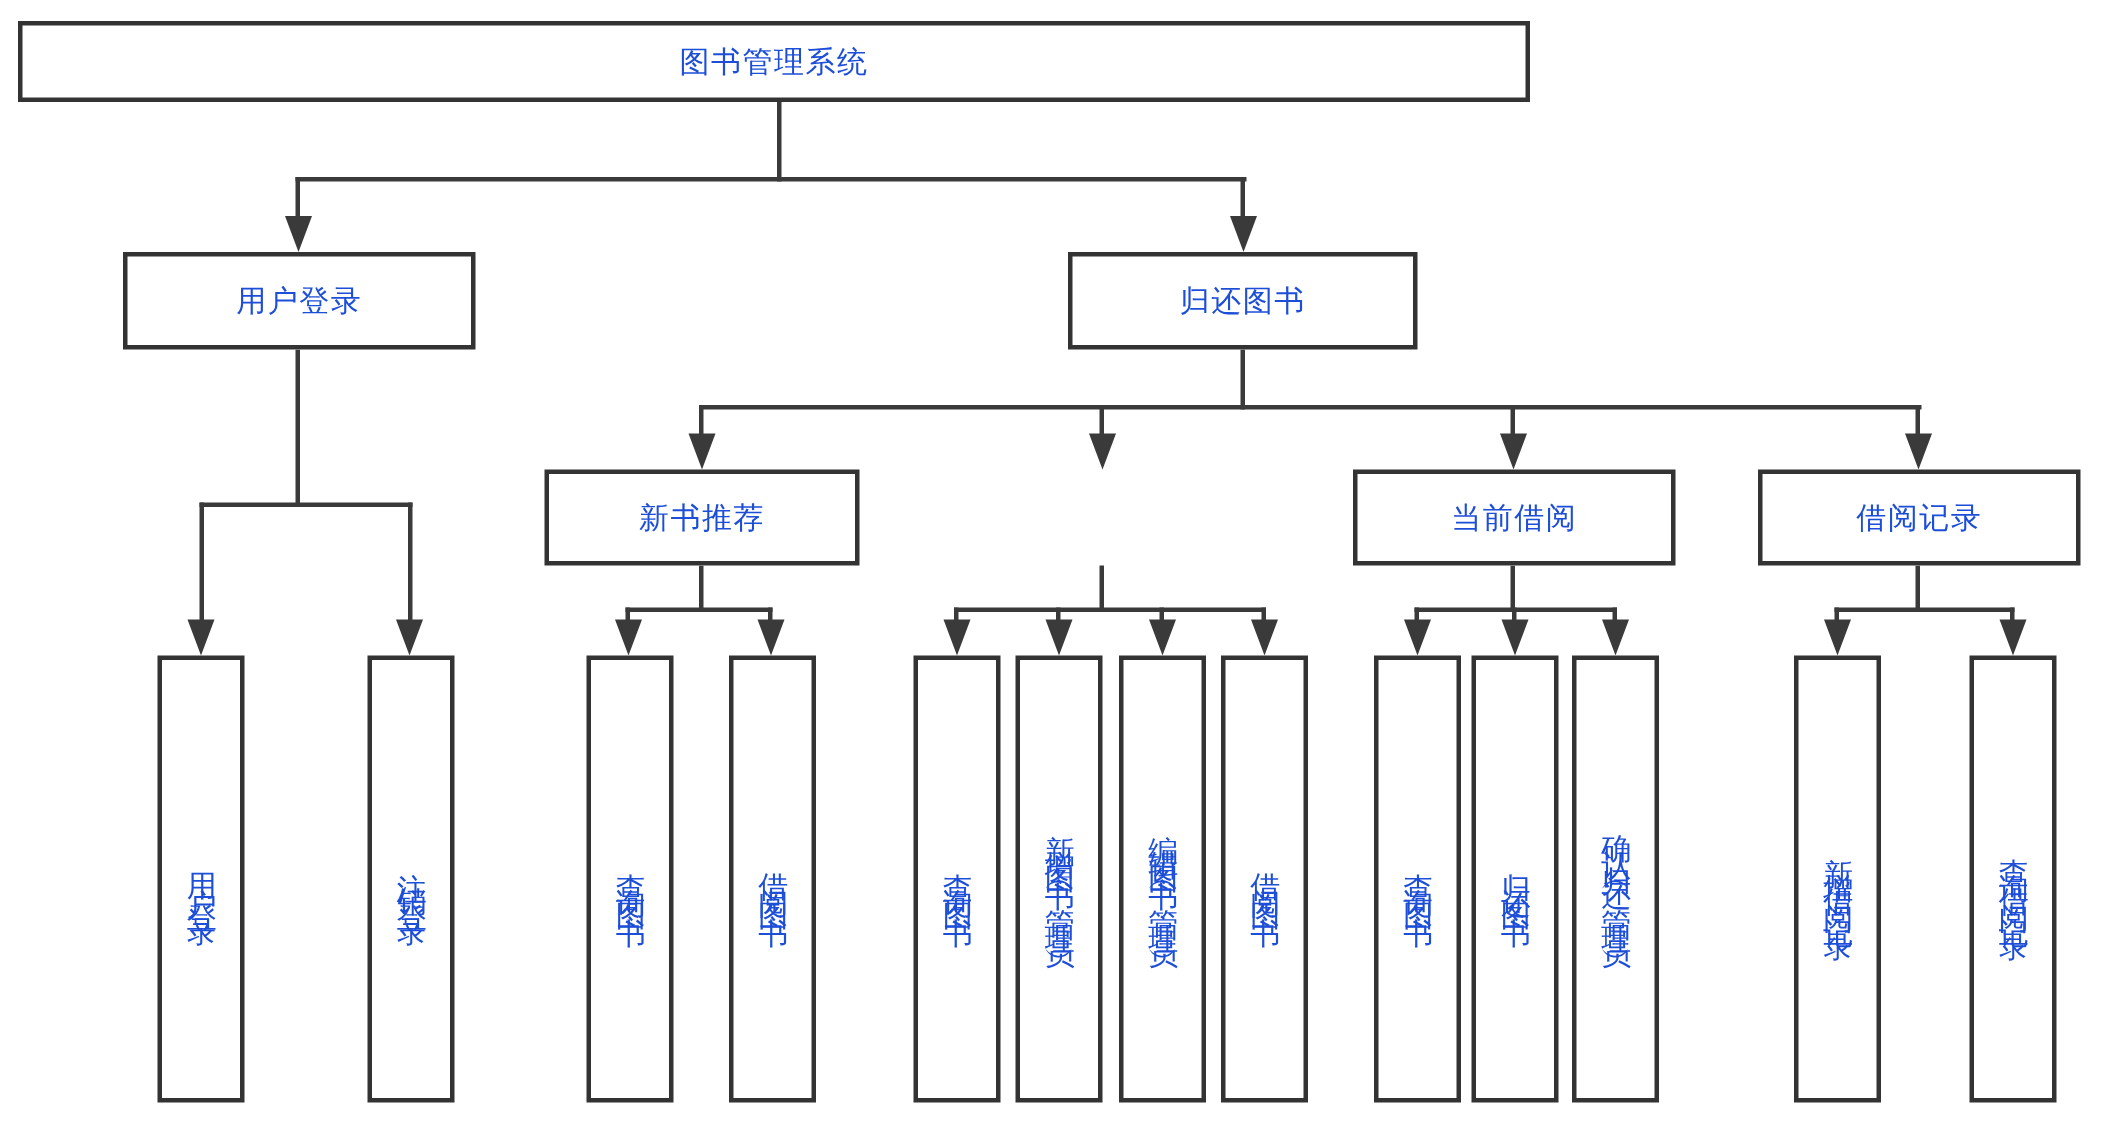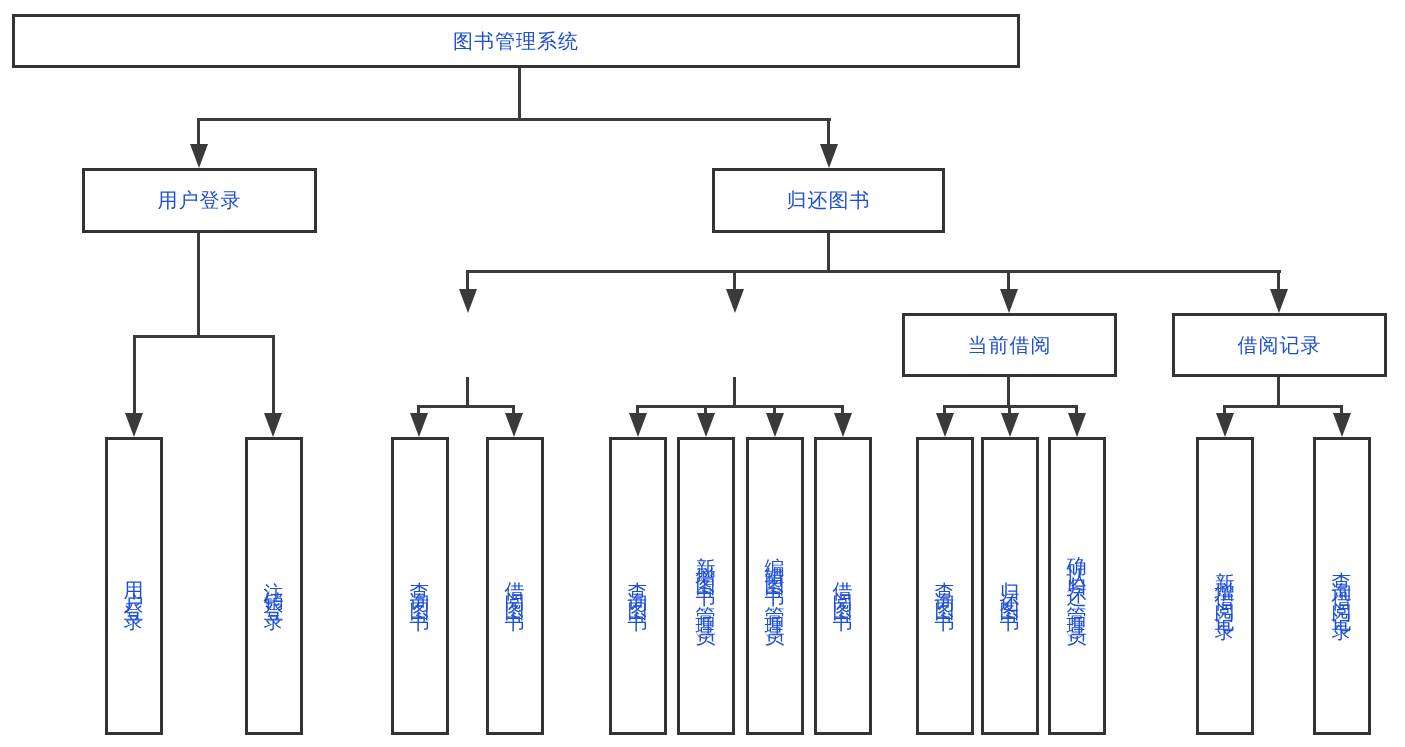--- a/index.html
+++ b/index.html
@@ -90,20 +90,23 @@
     <span class="label">图书管理系统</span>
   </div>
 
   <div class="node" style="left:82px;top:168px;width:235px;height:65px">
     <span class="label">用户登录</span>
   </div>
   <div class="node" style="left:712px;top:168px;width:233px;height:65px">
     <span class="label">归还图书</span>
   </div>
 
+  <div class="node" style="left:363px;top:313px;width:210px;height:64px">
+    <span class="label">新书推荐</span>
+  </div>
   <div class="node" style="left:902px;top:313px;width:215px;height:64px">
     <span class="label">当前借阅</span>
   </div>
   <div class="node" style="left:1172px;top:313px;width:215px;height:64px">
     <span class="label">借阅记录</span>
   </div>
 
   <div class="node leaf" style="left:105px;top:437px;width:58px;height:298px">
     <span class="label">用户登录</span>
   </div>

